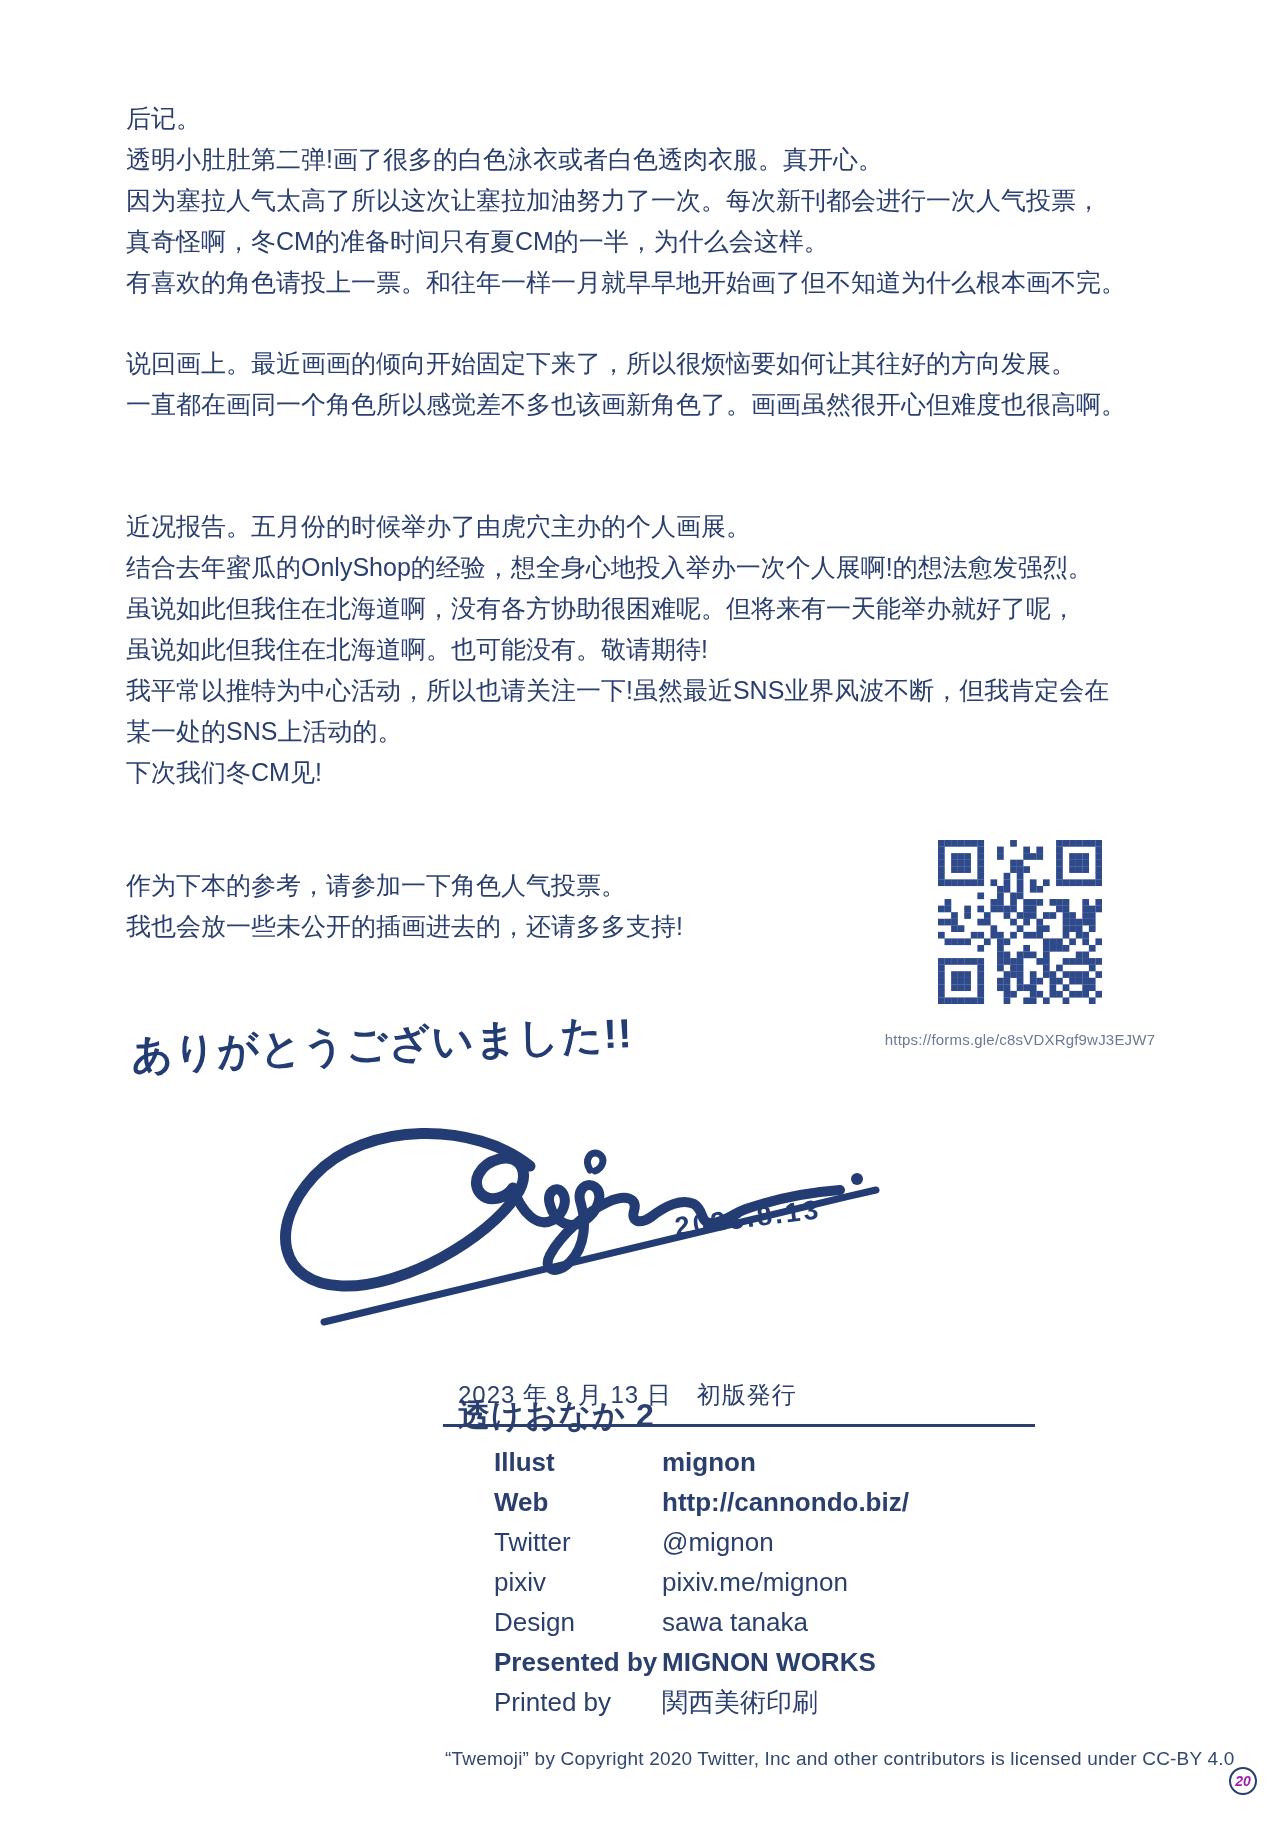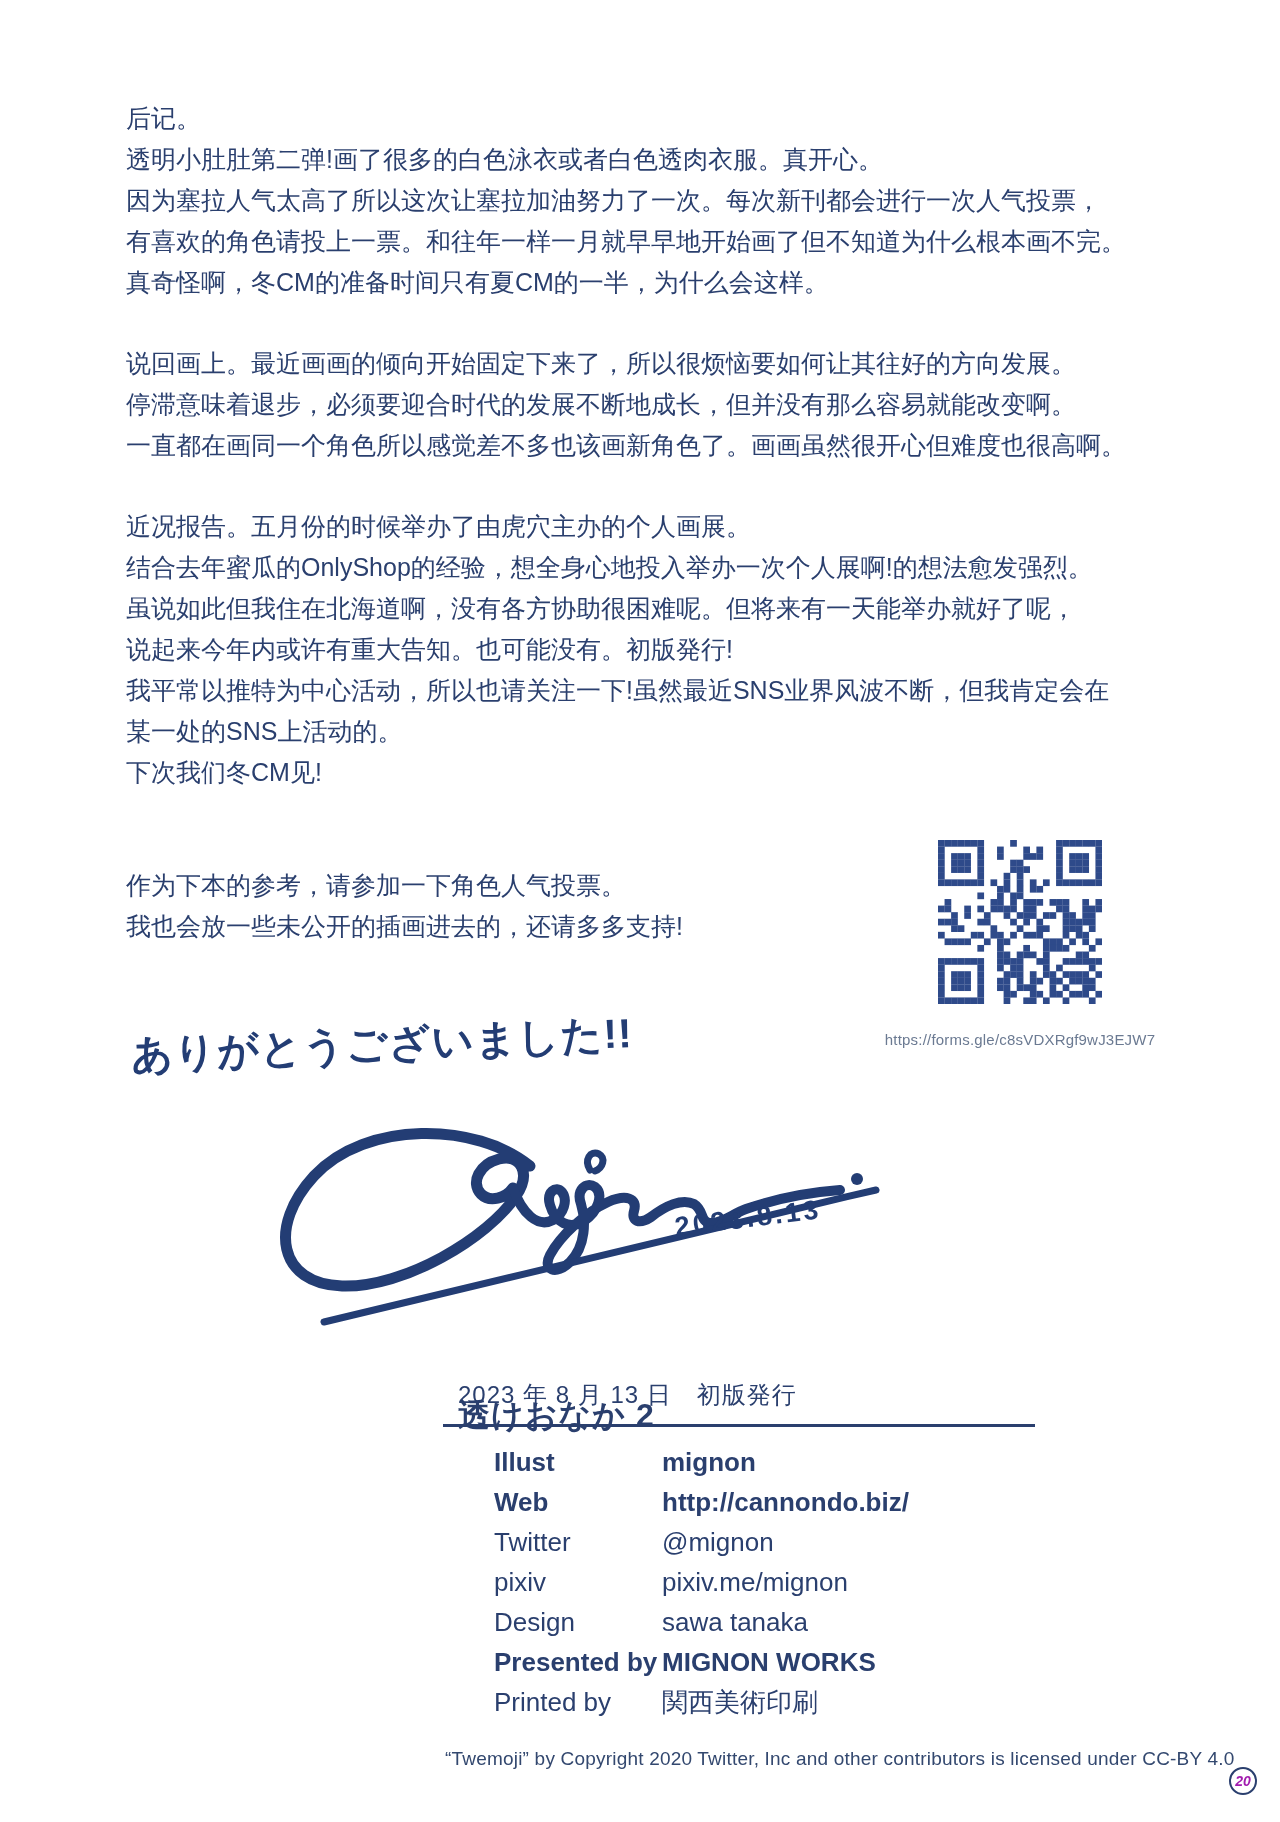--- a/index.html
+++ b/index.html
@@ -44,35 +44,34 @@
     font-size:14px;font-weight:bold;font-style:italic;color:#a21caf;
   }
 </style>
 </head>
 <body>
 
 <div class="abs para" id="para-0">
   <div class="tline">后记。</div>
   <div class="tline">透明小肚肚第二弹!画了很多的白色泳衣或者白色透肉衣服。真开心。</div>
   <div class="tline">因为塞拉人气太高了所以这次让塞拉加油努力了一次。每次新刊都会进行一次人气投票，</div>
+  <div class="tline">真奇怪啊，冬CM的准备时间只有夏CM的一半，为什么会这样。</div>
   <div class="tline">有喜欢的角色请投上一票。和往年一样一月就早早地开始画了但不知道为什么根本画不完。</div>
-  <div class="tline">真奇怪啊，冬CM的准备时间只有夏CM的一半，为什么会这样。</div>
 </div>
 
 <div class="abs para" id="para-1">
   <div class="tline">说回画上。最近画画的倾向开始固定下来了，所以很烦恼要如何让其往好的方向发展。</div>
-  <div class="tline">停滞意味着退步，必须要迎合时代的发展不断地成长，但并没有那么容易就能改变啊。</div>
   <div class="tline">一直都在画同一个角色所以感觉差不多也该画新角色了。画画虽然很开心但难度也很高啊。</div>
 </div>
 
 <div class="abs para" id="para-2">
   <div class="tline">近况报告。五月份的时候举办了由虎穴主办的个人画展。</div>
   <div class="tline">结合去年蜜瓜的OnlyShop的经验，想全身心地投入举办一次个人展啊!的想法愈发强烈。</div>
   <div class="tline">虽说如此但我住在北海道啊，没有各方协助很困难呢。但将来有一天能举办就好了呢，</div>
-  <div class="tline">说起来今年内或许有重大告知。也可能没有。初版発行!</div>
+  <div class="tline">虽说如此但我住在北海道啊。也可能没有。敬请期待!</div>
   <div class="tline">我平常以推特为中心活动，所以也请关注一下!虽然最近SNS业界风波不断，但我肯定会在</div>
   <div class="tline">某一处的SNS上活动的。</div>
   <div class="tline">下次我们冬CM见!</div>
 </div>
 
 <div class="abs para" id="para-3">
   <div class="tline">作为下本的参考，请参加一下角色人气投票。</div>
   <div class="tline">我也会放一些未公开的插画进去的，还请多多支持!</div>
 </div>
 

